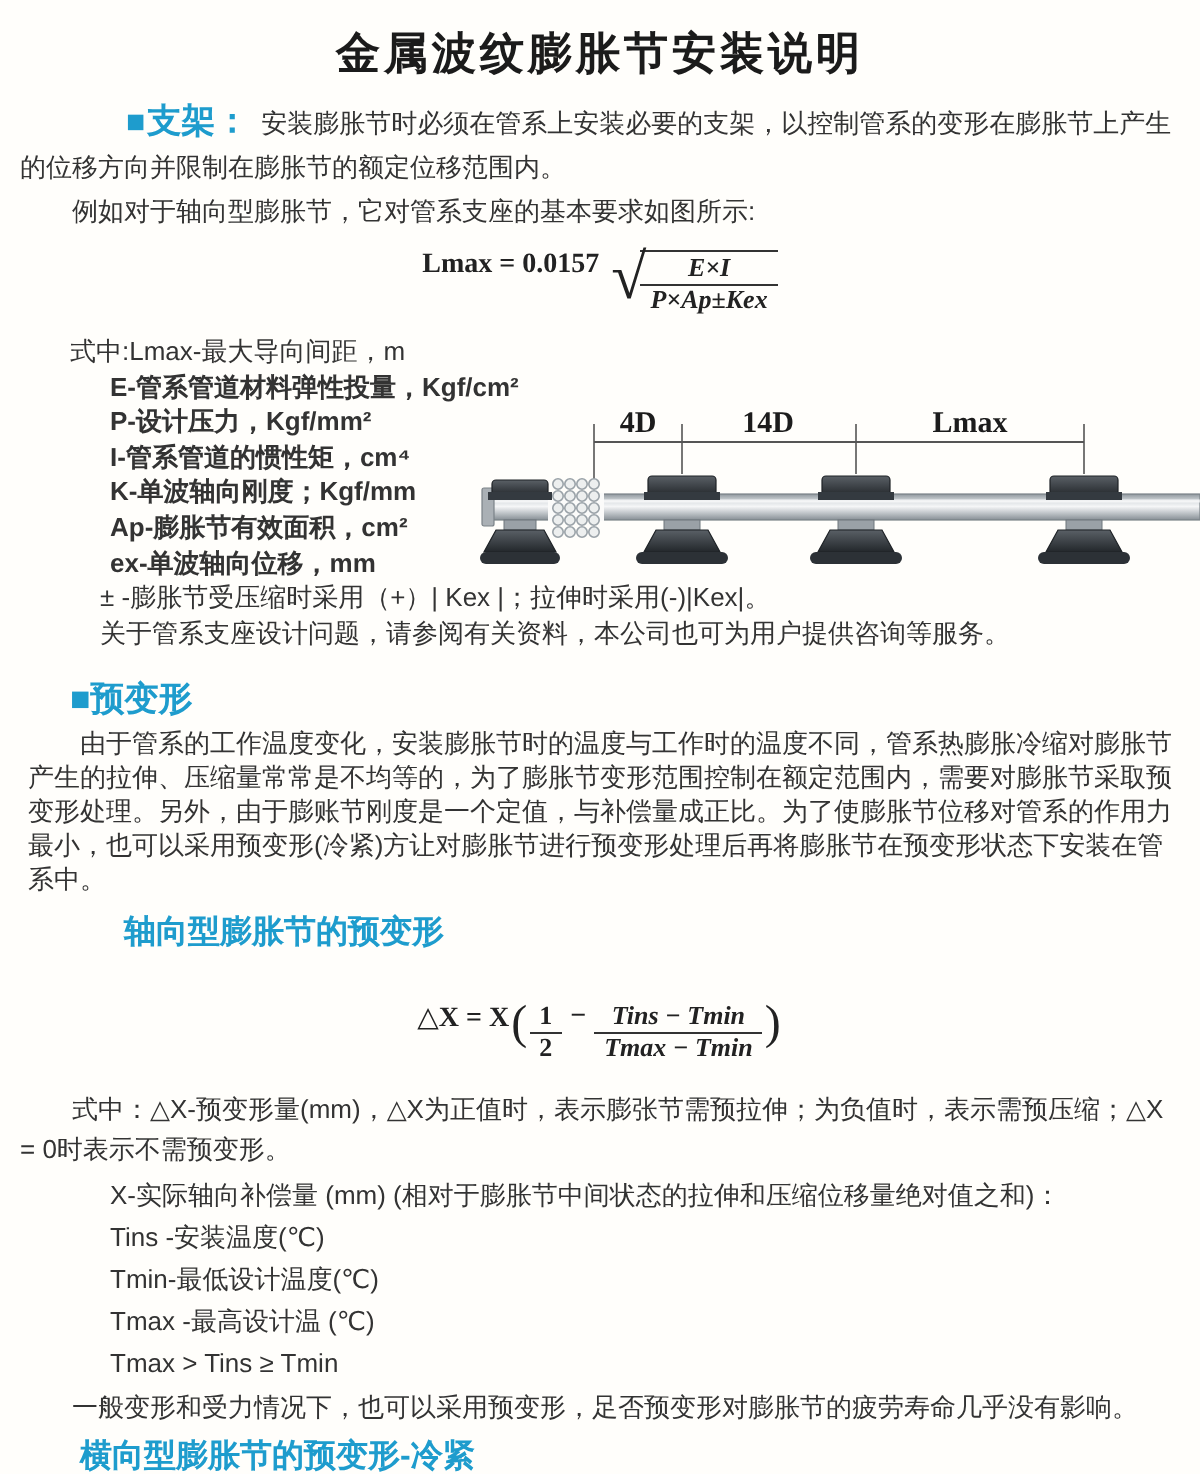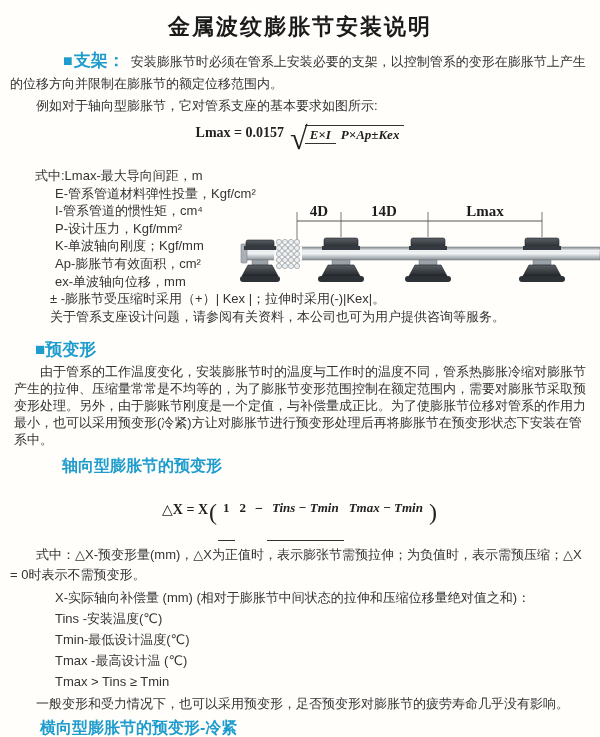--- a/index.html
+++ b/index.html
@@ -19,31 +19,31 @@
   .blue-square{color:var(--accent);font-size:16px;font-weight:bold;margin-right:1px;}
   .blue-head-inline{color:var(--accent);font-size:17px;font-weight:bold;margin-right:6px;}
   .example-para{text-indent:26px;}
   
   .formula{
     display:flex;justify-content:center;
     font-family:"Liberation Serif","DejaVu Serif",serif;font-weight:bold;
     font-size:14px;color:#222;
   }
   .formula-1{margin:8px 0 4px 0;height:38px;}
-  .frac{display:inline-flex;text-align:center;vertical-align:middle;font-size:13px;line-height:1.15;}
+  .frac{display:inline-flex;flex-direction:column;text-align:center;vertical-align:middle;font-size:13px;line-height:1.15;}
   .frac .num{border-bottom:1px solid #333;padding:0 5px;}
   .frac .den{padding:0 5px;}
   .frac.var .num,.frac.var .den{font-style:italic;}
   .radical{font-size:32px;font-weight:400;line-height:0.9;margin:0 -3px 0 6px;transform:translateY(-1px);}
   .sqrt-body{border-top:1.6px solid #333;padding-top:1px;display:inline-block;}
   .paren{font-size:24px;font-weight:400;line-height:1;margin:0 1px;transform:translateY(-1px);}
   .fx-gap{margin:0 4px;}
   
   .defs{margin:4px 0 0 25px;font-size:13px;line-height:17.6px;width:235px;}
-  .defs .sub{margin-left:20px;}
+  .defs .sub{margin-left:20px;font-weight:bold;}
   .note-line{margin-left:40px;font-size:13px;line-height:18px;}
   
   .diagram{position:absolute;left:240px;top:185px;width:360px;height:100px;}
   
   .section-head{margin:12px 0 2px 25px;font-size:17px;font-weight:bold;color:var(--accent);}
   .body-para{font-size:13px;line-height:17px;text-indent:26px;margin:2px 0 0 4px;}
   .sub-head{margin:8px 0 0 52px;font-size:16px;font-weight:bold;color:var(--accent);}
   .formula-2{margin:24px 0 2px 0;height:40px;}
   .explain{font-size:13px;line-height:20px;text-indent:26px;margin:4px 0 0 0;}
   .items{margin:2px 0 0 45px;font-size:13px;line-height:21px;}
@@ -69,22 +69,22 @@
       <span class="frac var">
         <span class="num">E×I</span>
         <span class="den">P×Ap±Kex</span>
       </span>
     </span>
   </div>
 
   <div class="defs">
     <div>式中:Lmax-最大导向间距，m</div>
     <div class="sub">E-管系管道材料弹性投量，Kgf/cm²</div>
+    <div class="sub">P-设计压力，Kgf/mm²</div>
     <div class="sub">I-管系管道的惯性矩，cm⁴</div>
-    <div class="sub">P-设计压力，Kgf/mm²</div>
     <div class="sub">K-单波轴向刚度；Kgf/mm</div>
     <div class="sub">Ap-膨胀节有效面积，cm²</div>
     <div class="sub">ex-单波轴向位移，mm</div>
   </div>
 
   <div class="note-line">± -膨胀节受压缩时采用（+）| Kex |；拉伸时采用(-)|Kex|。</div>
   <div class="note-line">关于管系支座设计问题，请参阅有关资料，本公司也可为用户提供咨询等服务。</div>
 
   <svg class="diagram" viewBox="0 0 360 100" aria-hidden="true">
     <defs>

